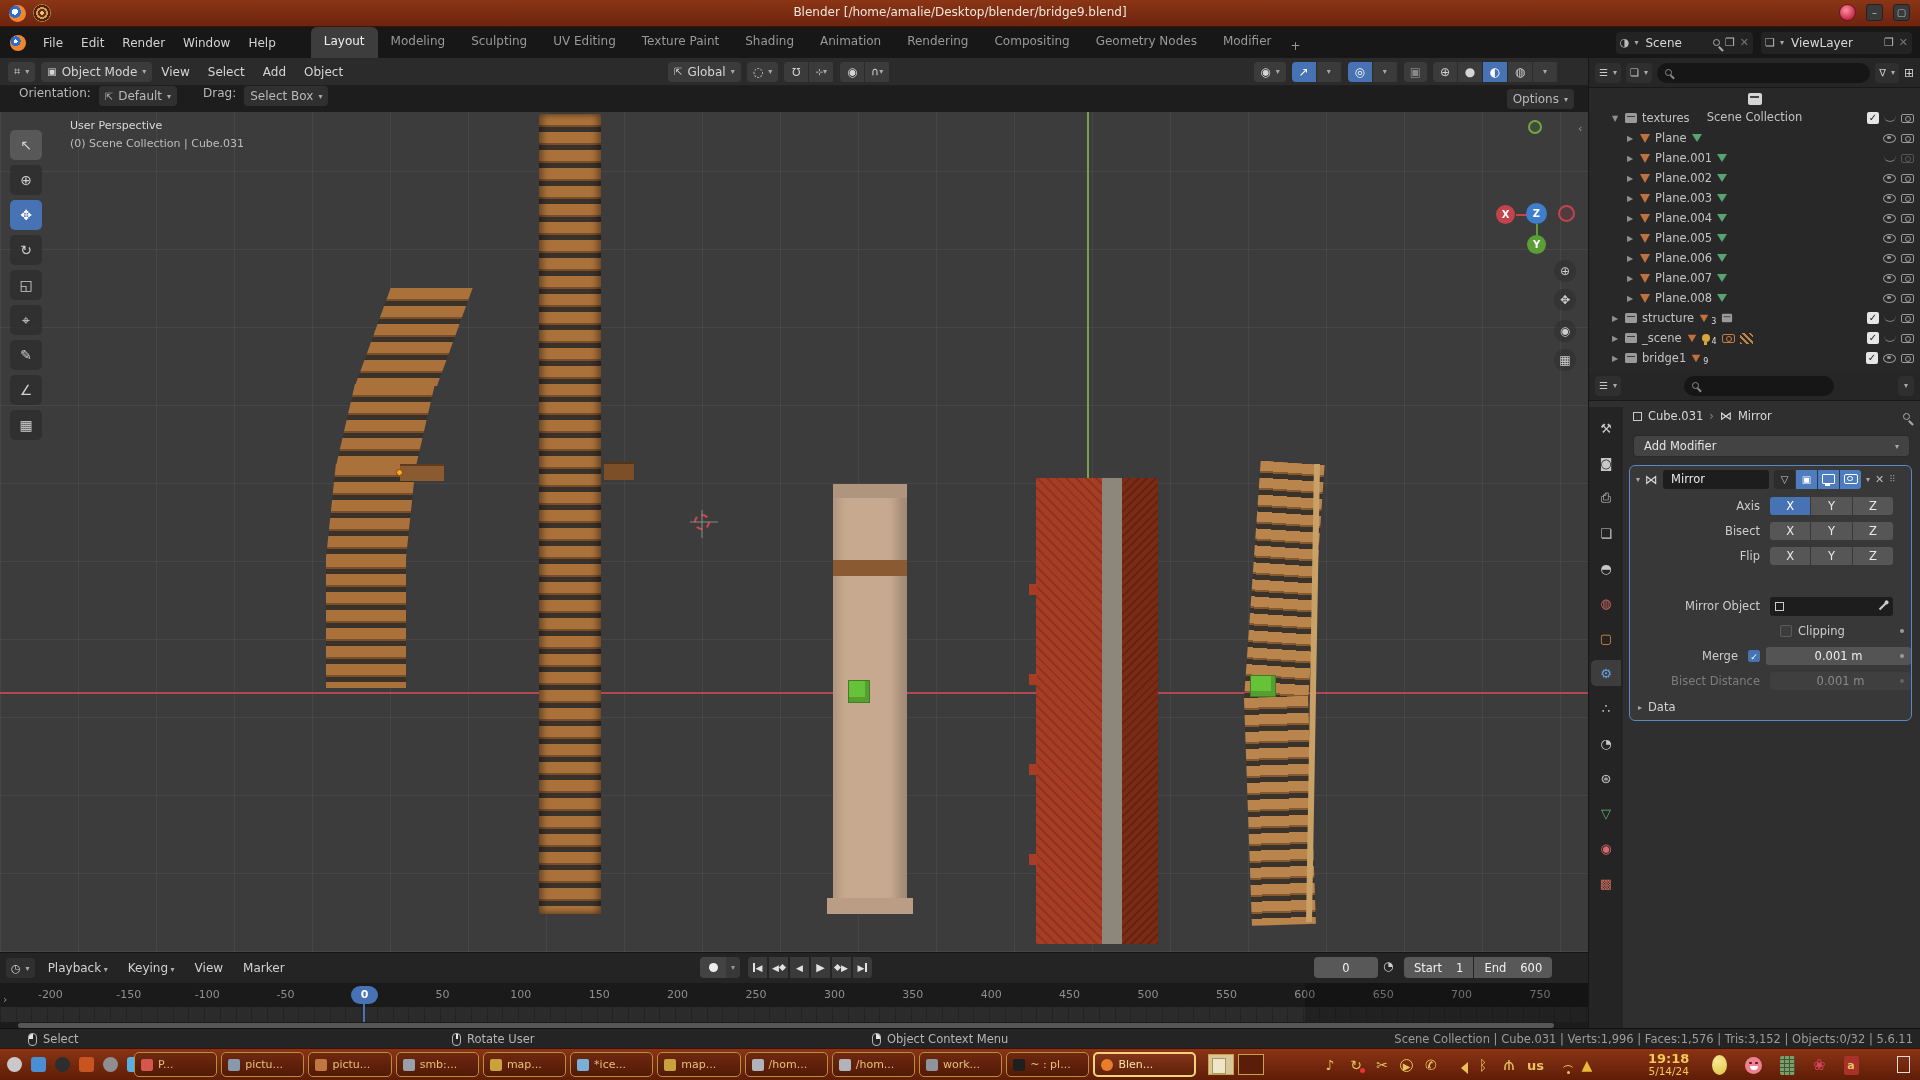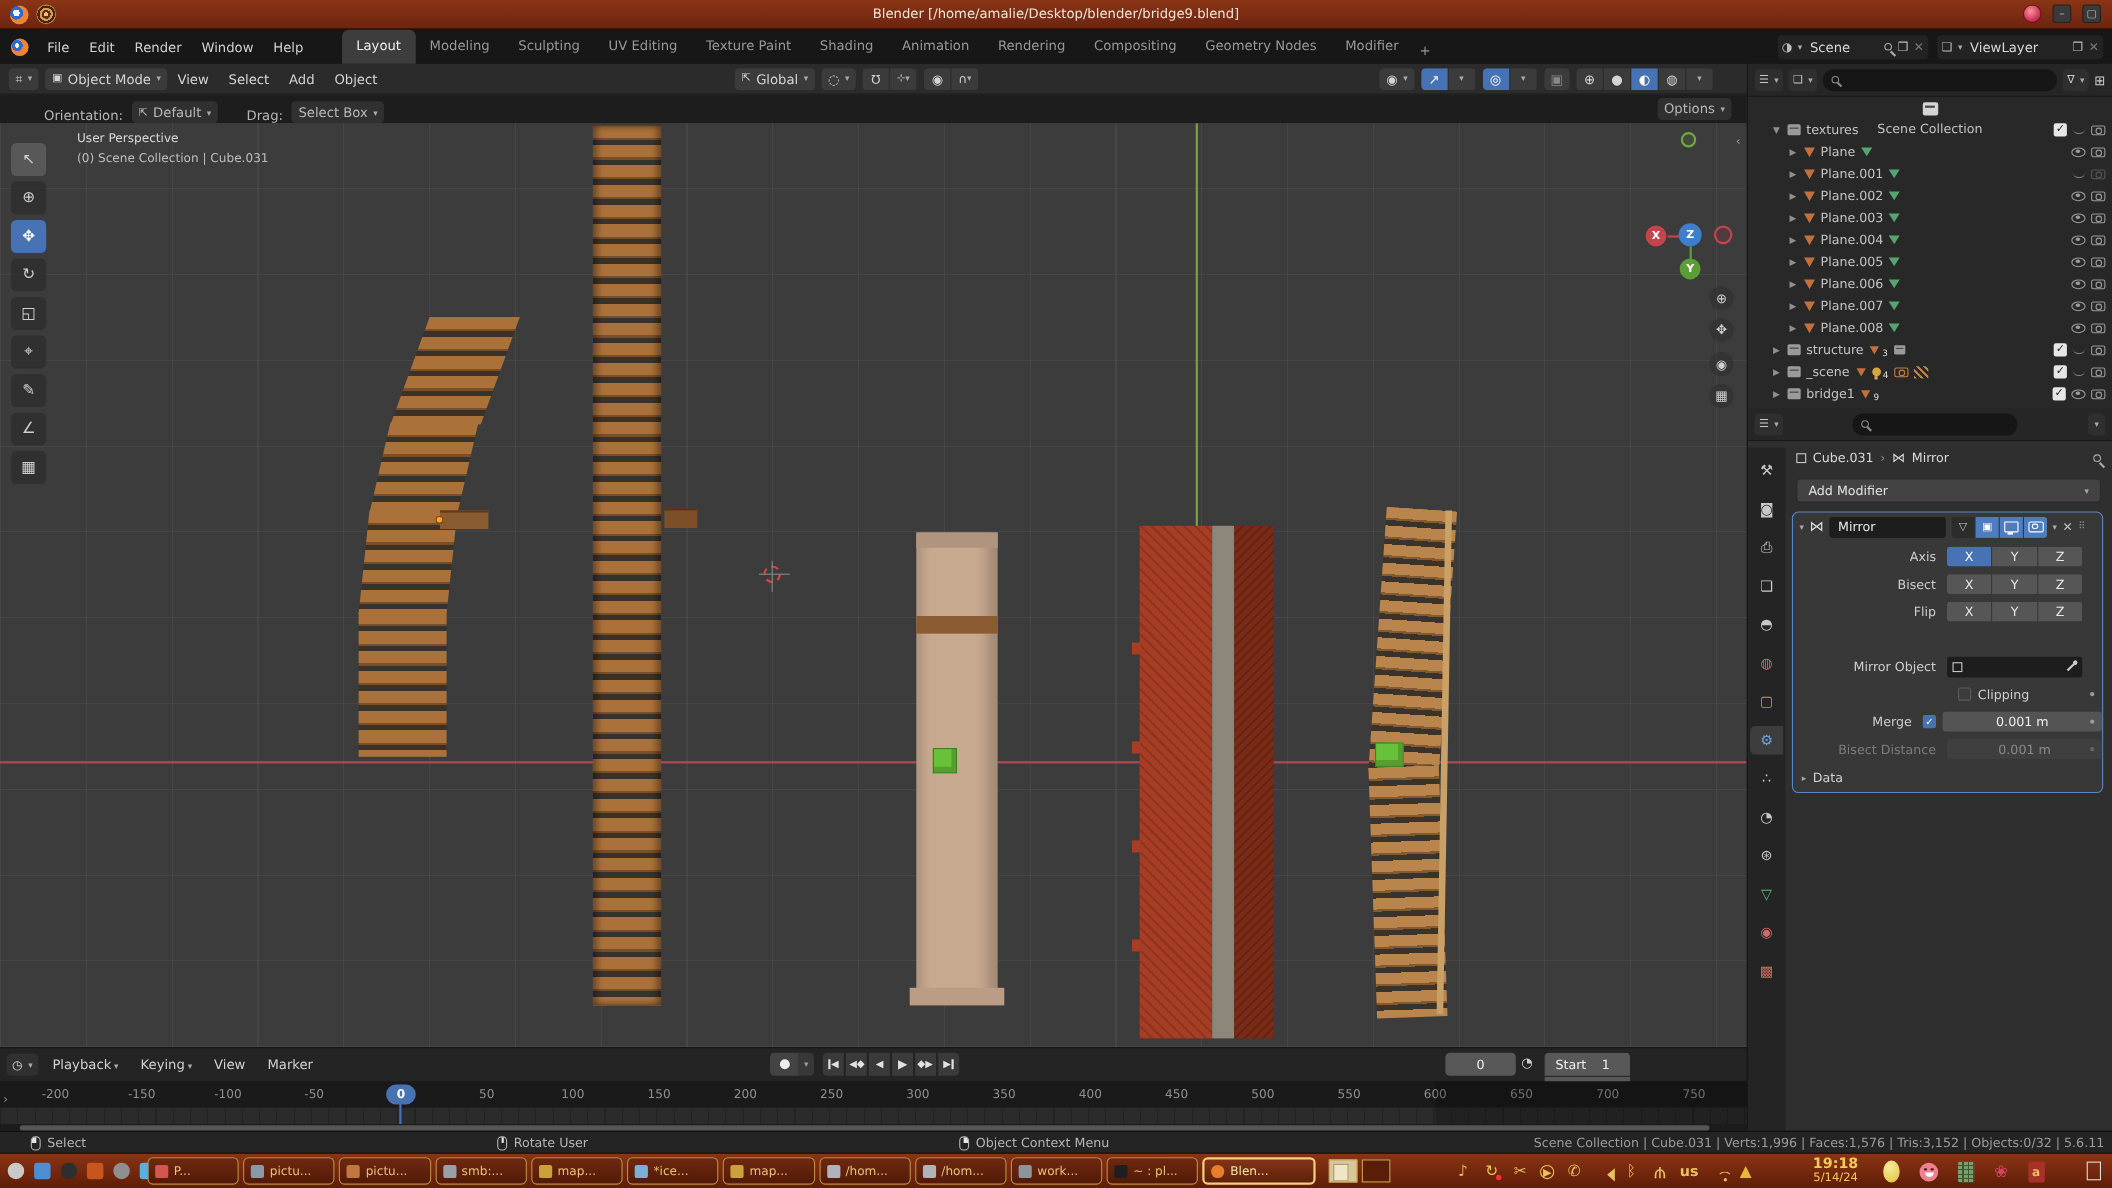--- a/index.html
+++ b/index.html
@@ -46,21 +46,21 @@
   .pill{background:#3b3b3b;border-radius:4px;height:20px;display:flex;align-items:center;padding:0 6px;gap:5px;}
   .vp-menus{display:flex;}
   .vp-mid{position:absolute;left:668px;display:flex;gap:6px;align-items:center;}
   .vp-right{position:absolute;right:30px;display:flex;gap:6px;align-items:center;}
   .seg{display:flex;border-radius:4px;overflow:hidden;}
   .seg>div{width:24px;height:20px;background:#3b3b3b;display:flex;align-items:center;justify-content:center;margin-right:1px;}
   .seg>div.on{background:#4772b3;color:#fff;}
   .chev{font-size:8px;color:#aaa;}
 
   .vp-tools{position:absolute;left:0;top:28px;width:100%;height:26px;background:#1d1d1d;
-    display:flex;align-items:flex-end;font-size:12px;color:#b9b9b9;gap:8px;padding-left:40px;box-sizing:border-box;}
+    display:flex;align-items:flex-start;font-size:12px;color:#b9b9b9;gap:8px;padding-left:19px;box-sizing:border-box;}
   .options-pill{position:absolute;right:14px;top:3px;}
 
   .vp-canvas{position:absolute;left:0;top:54px;width:1588px;height:840px;background:#3c3c3c;overflow:hidden;
     background-image:
       repeating-linear-gradient(0deg, rgba(255,255,255,.05) 0 1px, transparent 1px 78px),
       repeating-linear-gradient(90deg, rgba(255,255,255,.05) 0 1px, transparent 1px 78px);}
   .axis-red{position:absolute;left:0;top:580px;width:100%;height:1.5px;background:#b04a52;}
   .axis-green{position:absolute;left:1087px;top:0;width:1.5px;height:831px;background:#7aa144;}
   .overlay-text{position:absolute;left:70px;top:5px;font-size:11px;color:#d9d9d9;line-height:18px;}
   .overlay-text .l2{color:#bdbdbd;}
@@ -182,21 +182,21 @@
   .tpt:first-child{border-radius:4px 0 0 4px;}
   .tpt:last-child{border-radius:0 4px 4px 0;}
   .tbar{width:2px;height:9px;background:#e2e2e2;}
   .dia{width:5px;height:5px;background:#e2e2e2;transform:rotate(45deg);}
   .rec-group{position:absolute;left:700px;top:4px;display:flex;align-items:center;}
   .rec{width:26px;height:21px;background:#434343;border-radius:4px 0 0 4px;display:flex;align-items:center;justify-content:center;}
   .rec::after{content:"";width:9px;height:9px;border-radius:50%;background:#ededed;}
   .rec-chev{width:14px;height:21px;background:#383838;border-radius:0 4px 4px 0;color:#999;font-size:8px;display:flex;align-items:center;justify-content:center;}
   .tl-field{position:absolute;top:4px;height:21px;background:#585858;border-radius:4px;color:#f0f0f0;
     display:flex;align-items:center;justify-content:center;font-size:11.5px;}
-  .se-group{position:absolute;left:1404px;top:4px;display:flex;gap:1px;border-radius:4px;overflow:hidden;flex-direction:column;}
+  .se-group{position:absolute;left:1404px;top:4px;display:flex;gap:1px;border-radius:4px;overflow:hidden;}
   .se-group>div{height:21px;background:#585858;color:#f0f0f0;font-size:11.5px;display:flex;align-items:center;gap:14px;padding:0 10px;}
   .stopwatch{position:absolute;left:1383px;top:6px;color:#ccc;font-size:12px;}
 
   
   .statusbar{position:absolute;left:0;top:1028px;width:1920px;height:20px;background:#242424;border-top:1px solid #101010;
     font-size:11.5px;color:#b5b5b5;}
   .hint{position:absolute;top:3px;display:flex;align-items:center;gap:6px;}
   .mouseico{width:9px;height:13px;border:1.3px solid #b5b5b5;border-radius:4px;position:relative;}
   .mouseico::after{content:"";position:absolute;background:#e5e5e5;}
   .mouseico.left::after{left:0;top:0;width:4px;height:5px;border-radius:3px 0 0 0;}

